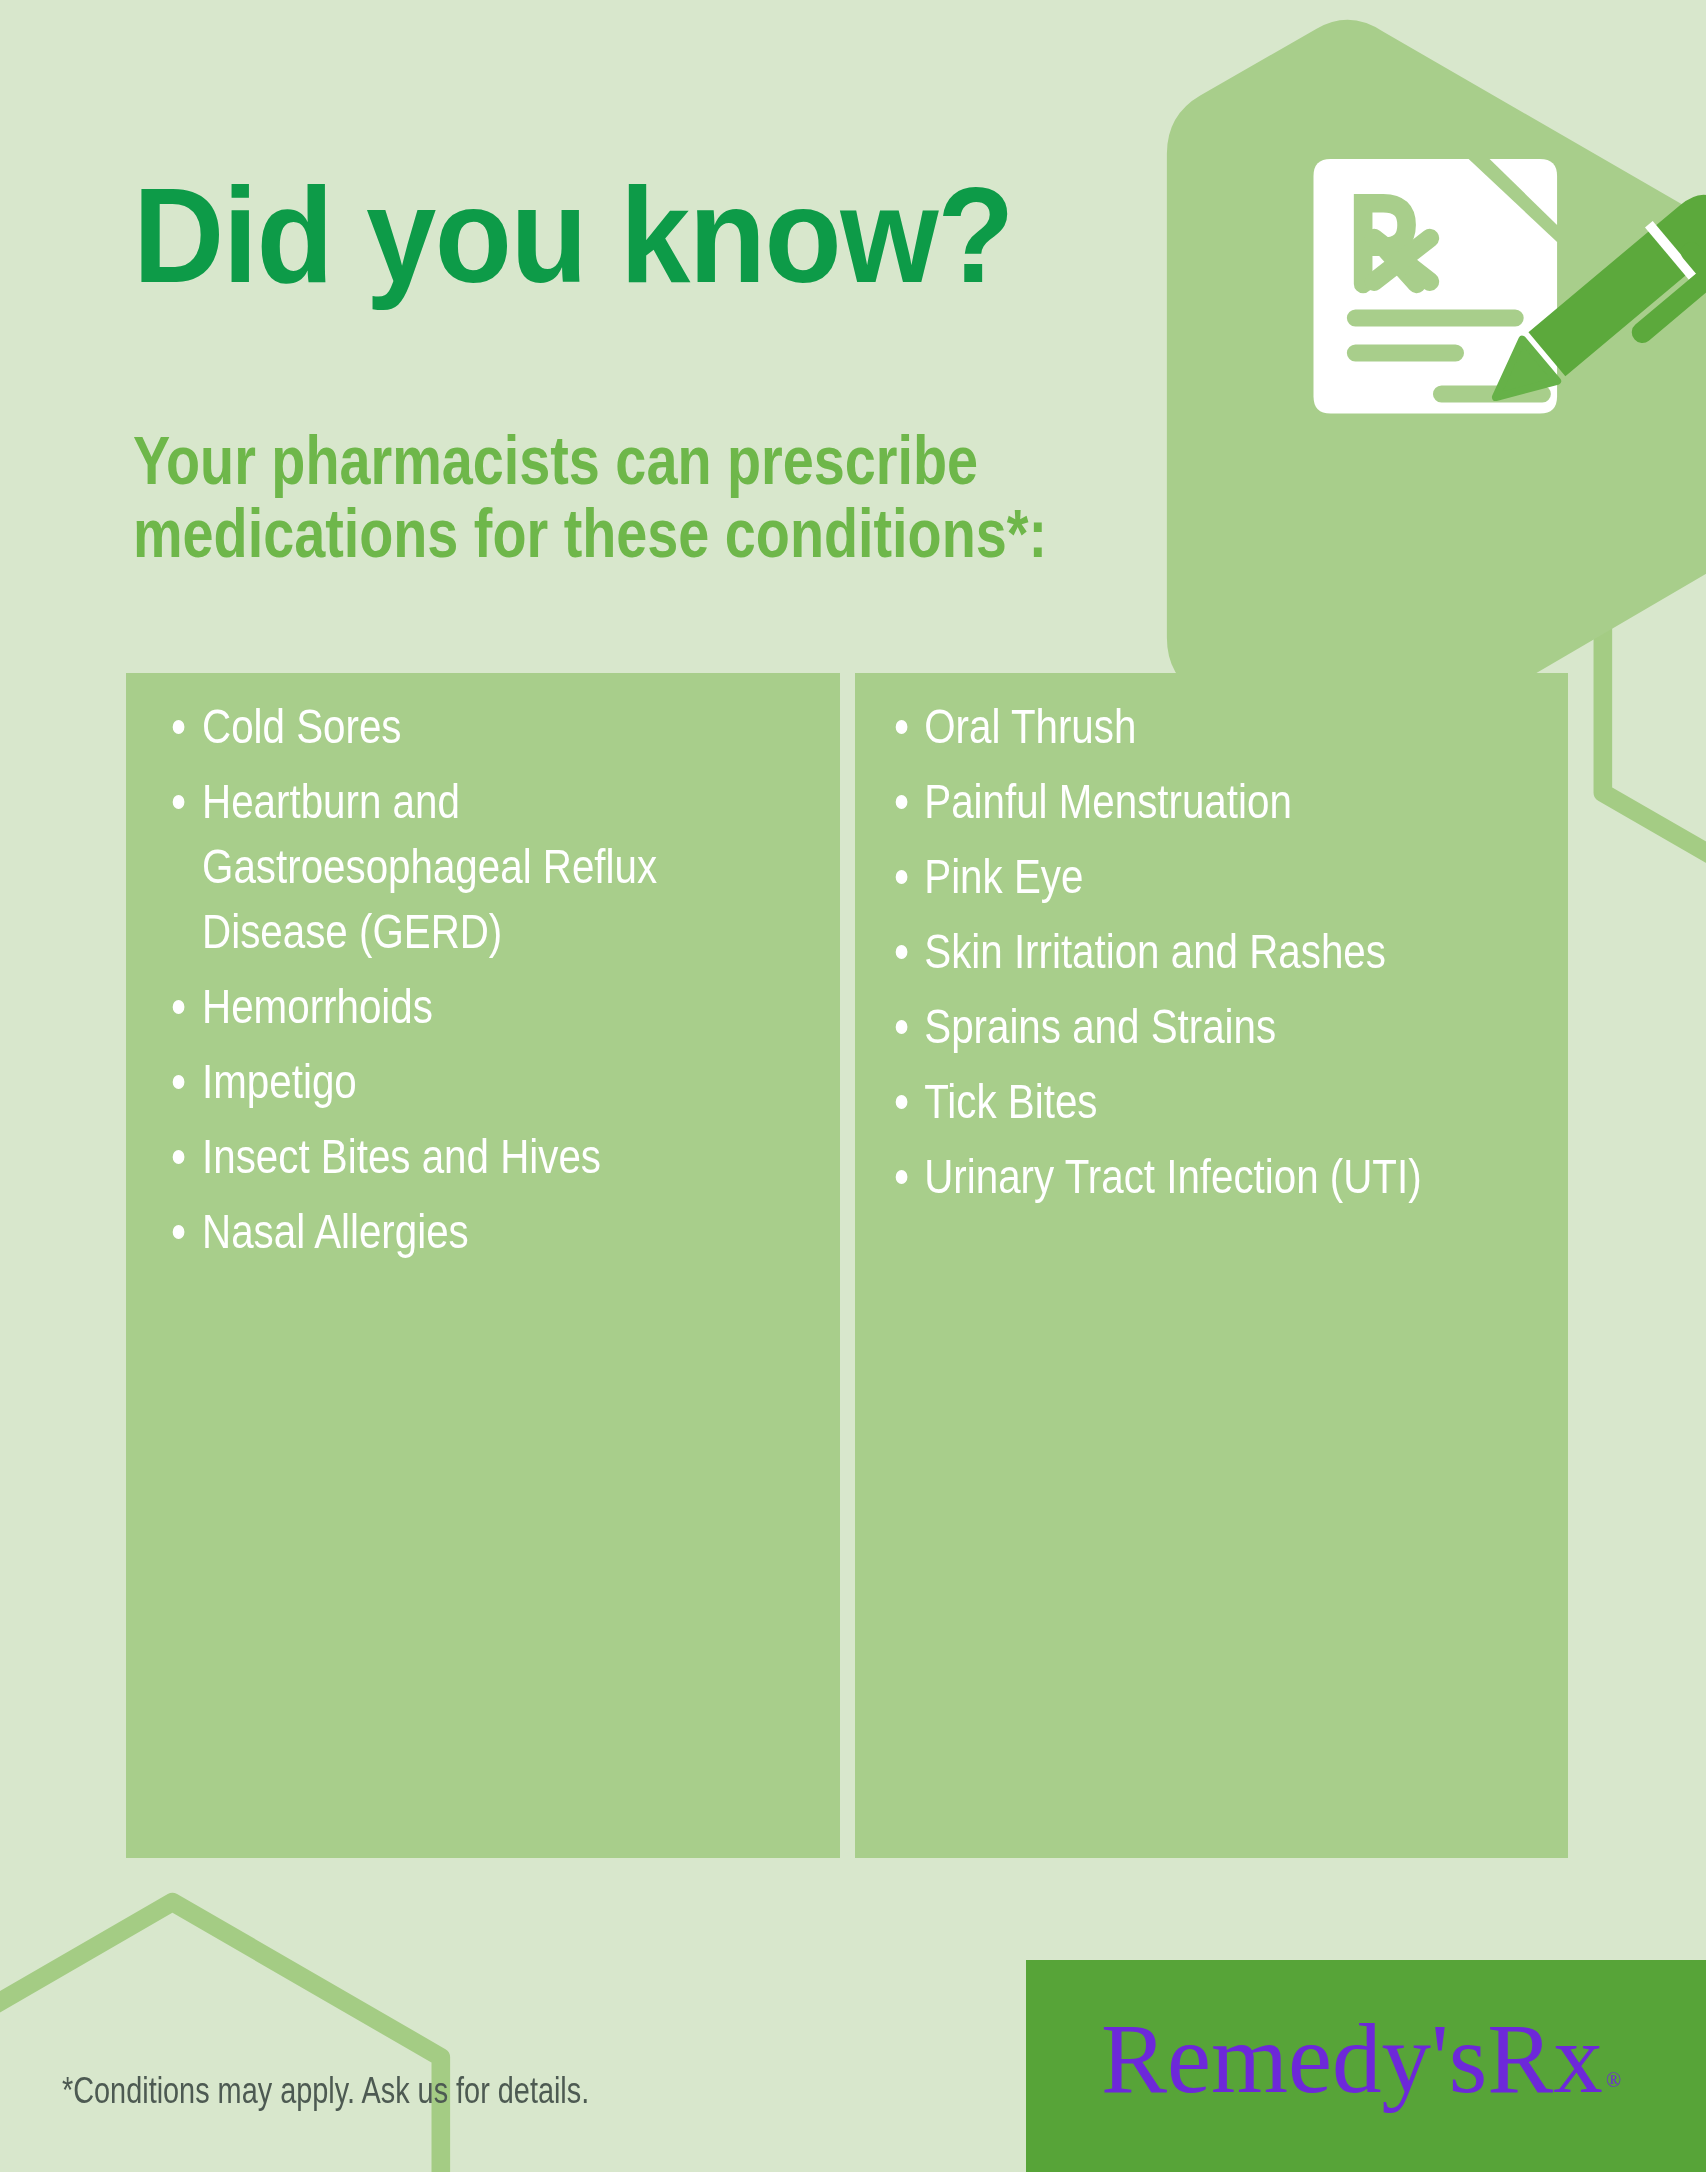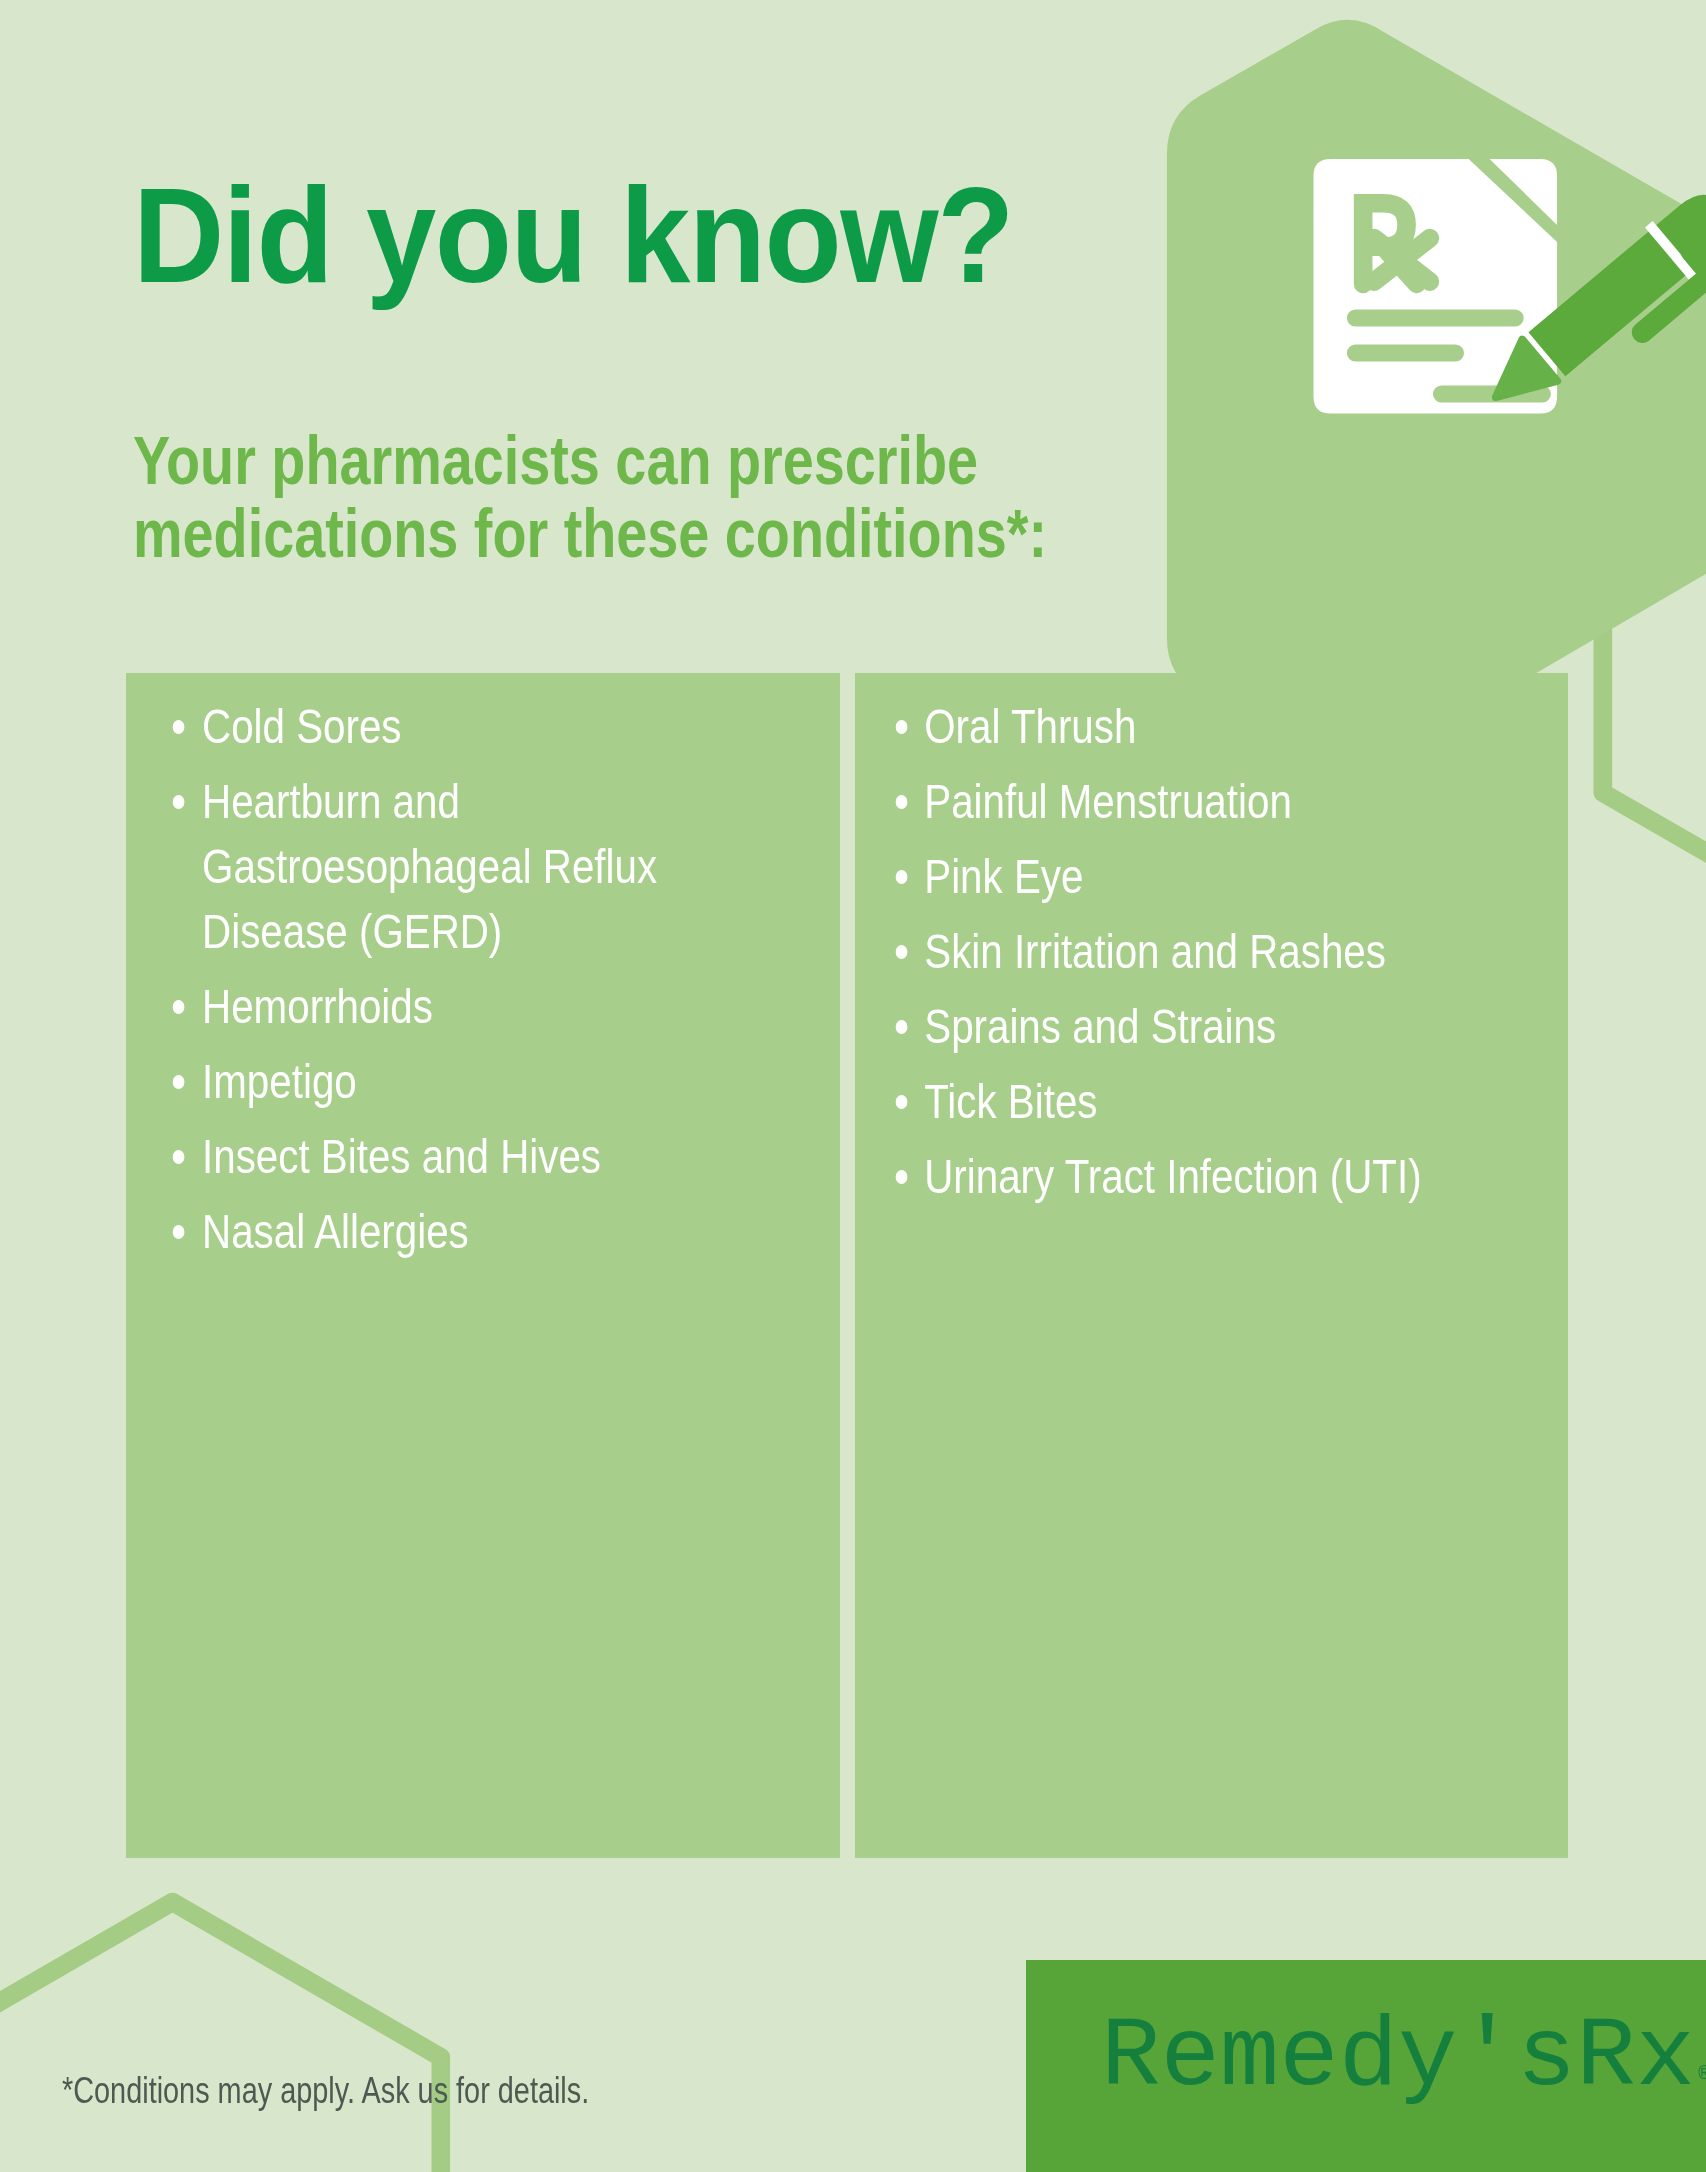--- a/index.html
+++ b/index.html
@@ -21,22 +21,22 @@
   #list-right{left:894px;top:694px;width:714px;}
   ul.conditions li{position:relative;padding-left:37px;}
   #list-right li{padding-left:36px;}
   ul.conditions li + li{margin-top:10px;}
   ul.conditions li::before{content:'';position:absolute;left:1.6px;top:25.6px;width:14.7px;height:14.7px;
          border-radius:50%;background:#FFFFFF;}
   #footnote{position:absolute;left:62px;top:2072px;z-index:2;color:#4D5A52;
          font-size:37px;line-height:37px;white-space:nowrap;
          transform:scaleX(.78);transform-origin:0 0;}
   #banner{position:absolute;left:1026px;top:1960px;width:680px;height:213px;background:#57A438;z-index:1;}
-  #logo{position:absolute;left:1101px;top:2009px;z-index:2;color:#15803d;
-        font-family:Liberation Mono, monospace;font-size:99px;line-height:99px;white-space:nowrap;}
+  #logo{position:absolute;left:1101px;top:2009px;z-index:2;color:#6d28d9;
+        font-family:Liberation Serif, serif;font-size:99px;line-height:99px;white-space:nowrap;}
   #logo .reg{font-size:20px;vertical-align:baseline;position:relative;top:-4.7px;left:3.1px;}
 </style>
 </head>
 <body>
 
 <div id="poster">
 
   <svg id="bg-art" width="1707" height="2172" viewBox="0 0 2200 2800">
 
     <g>

